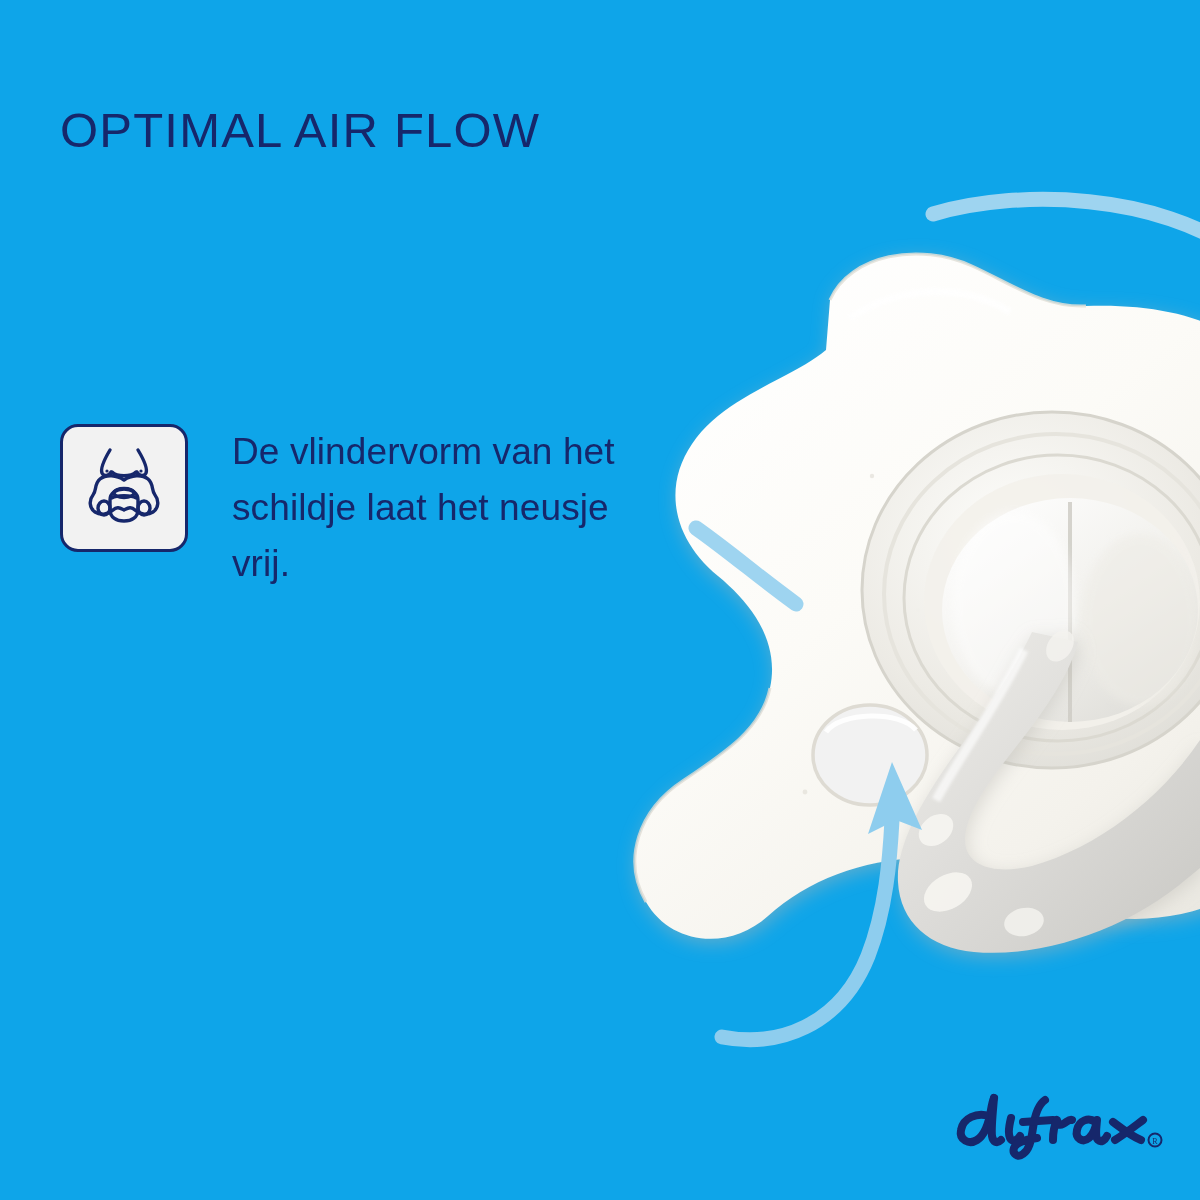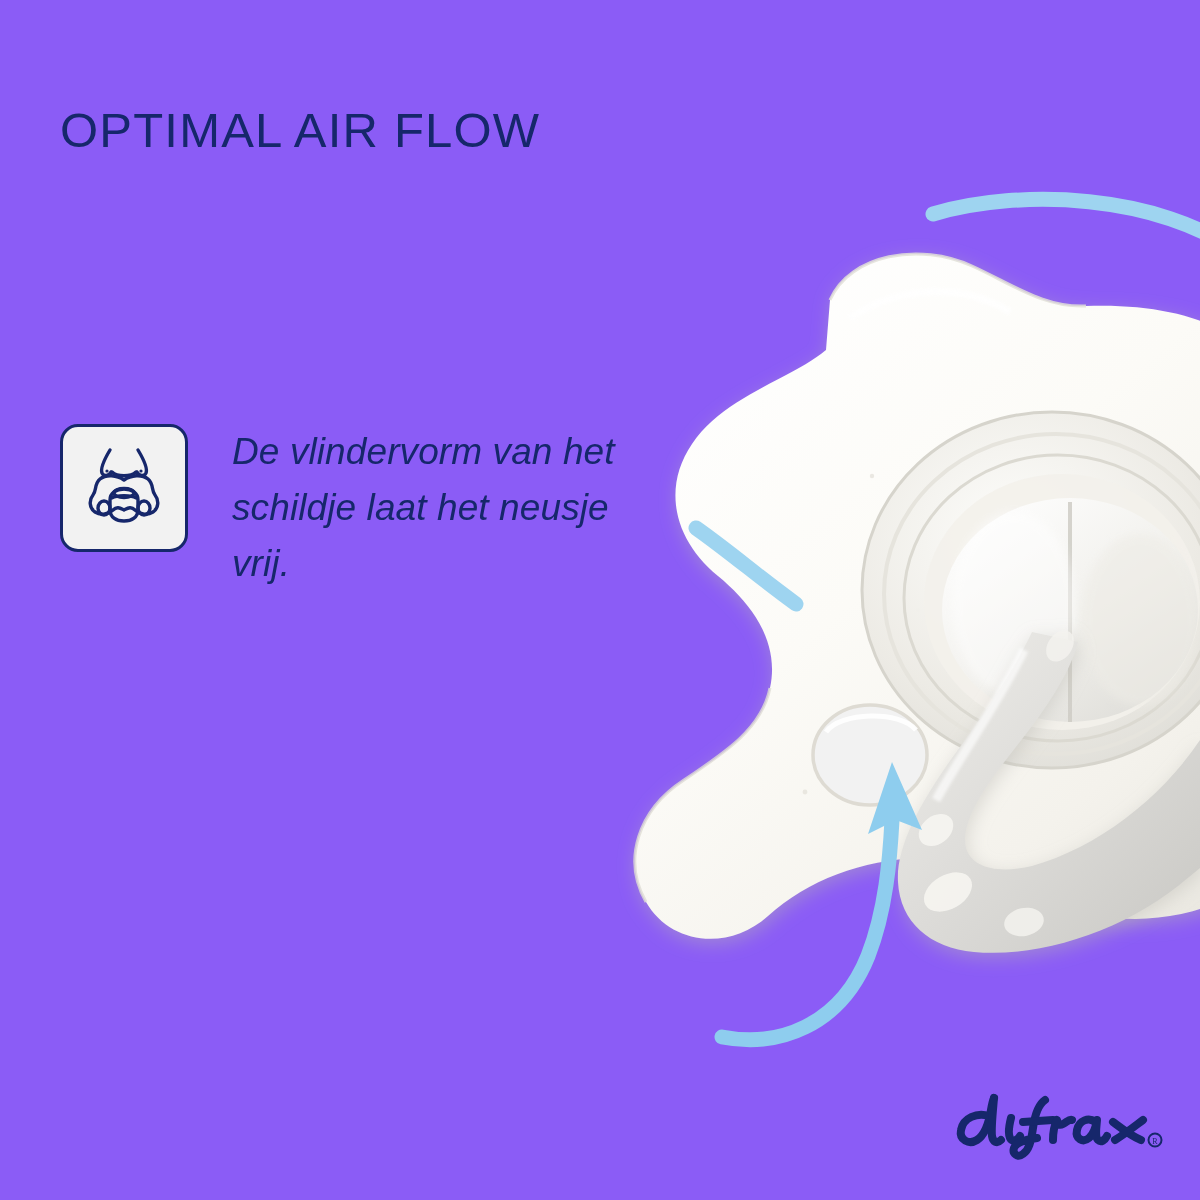--- a/index.html
+++ b/index.html
@@ -3,21 +3,21 @@
 <meta charset="utf-8">
 <style>
   * { margin:0; padding:0; box-sizing:border-box; }
   html, body { width:1200px; height:1200px; }
   body {
     background:#f2f2f2;
     font-family:"Liberation Sans", sans-serif;
     overflow:hidden;
     position:relative;
   }
-  #stage { position:relative; width:1200px; height:1200px; background:#8b5cf6; }
+  #stage { position:relative; width:1200px; height:1200px; background:#0ea5e9; }
 
   
   #page-title {
     position:absolute;
     left:60px; top:102px;
     font-size:49px;
     letter-spacing:1.2px;
     font-weight:400;
     color:#16276b;
     white-space:nowrap;
@@ -39,21 +39,20 @@
   #feature-row-1 .icon-box { height:112px; flex-basis:128px; border-radius:16px; }
 
   .feature-text {
     margin-left:44px;
     color:#16276b;
     font-size:37px;
     line-height:1.52;
     font-weight:400;
     max-width:400px;
     letter-spacing:0.1px;
-    font-style:italic;
   }
 
   
   #product-photo {
     position:absolute;
     left:600px; top:180px;
     width:600px; height:880px;
   }
   #product-photo svg { display:block; width:100%; height:100%; }
 

